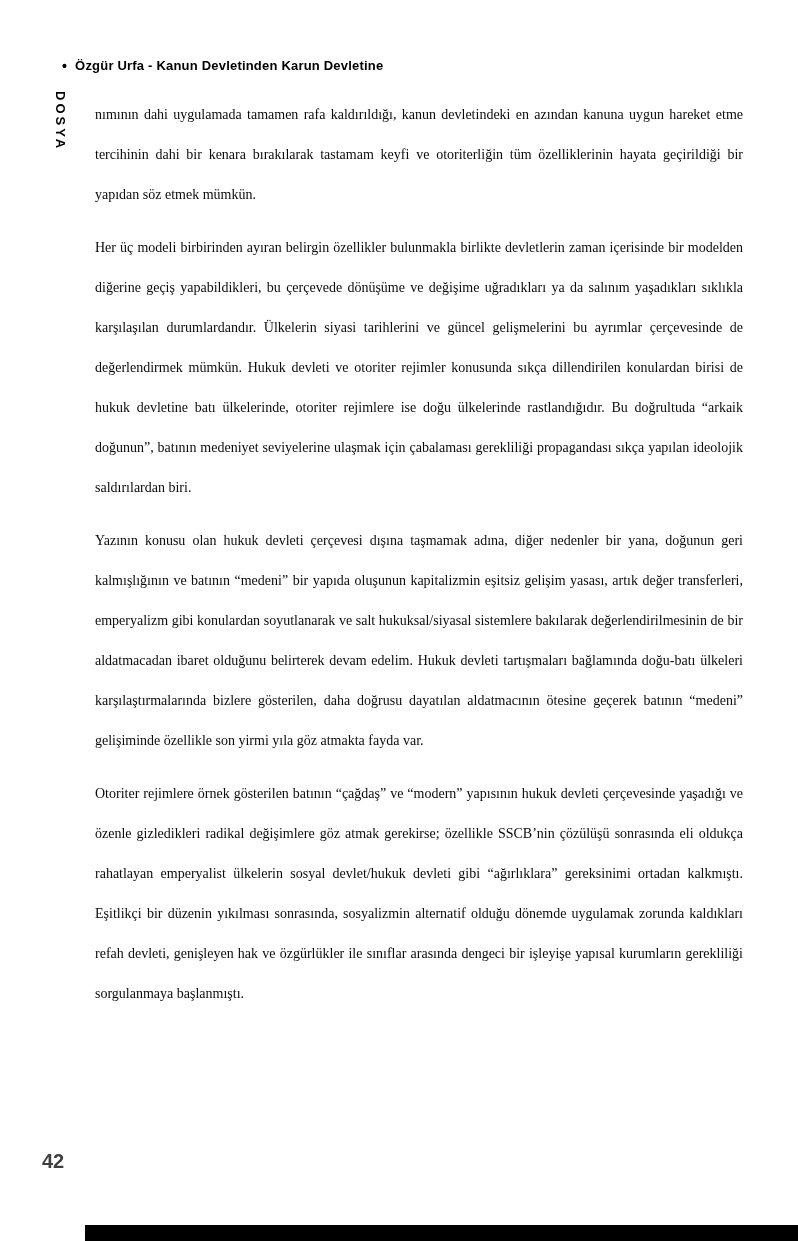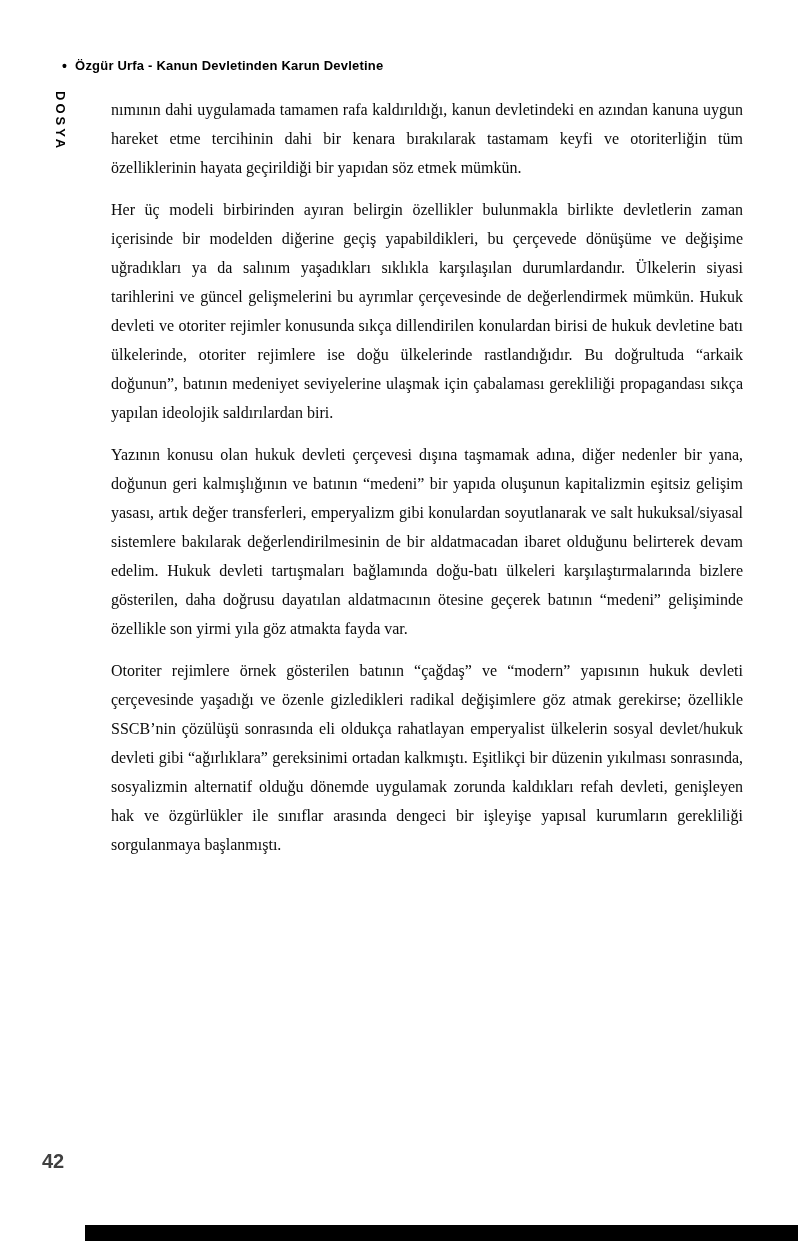--- a/index.html
+++ b/index.html
@@ -50,23 +50,23 @@
     letter-spacing: 3px;
     color: #000;
   }
   .body-text {
     position: absolute;
     left: 95px;
     top: 95px;
     width: 648px;
   }
   .body-text p {
-    margin: 0 0 13px 16px;
-    font-size: 16px;
-    line-height: 29px;
+    margin: 0 0 13px 0;
+    font-size: 14px;
+    line-height: 40px;
     text-align: justify;
     color: #0a0a0a;
   }
   .page-number {
     position: absolute;
     left: 42px;
     top: 1150px;
     font-family: "Liberation Sans", sans-serif;
     font-size: 20px;
     font-weight: 700;

